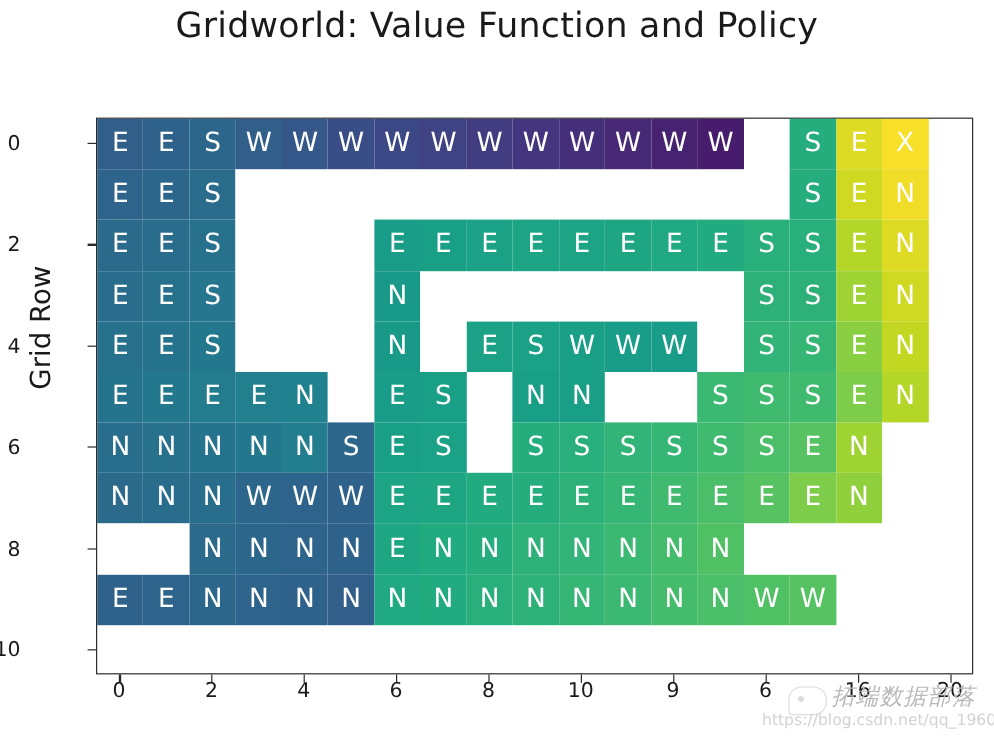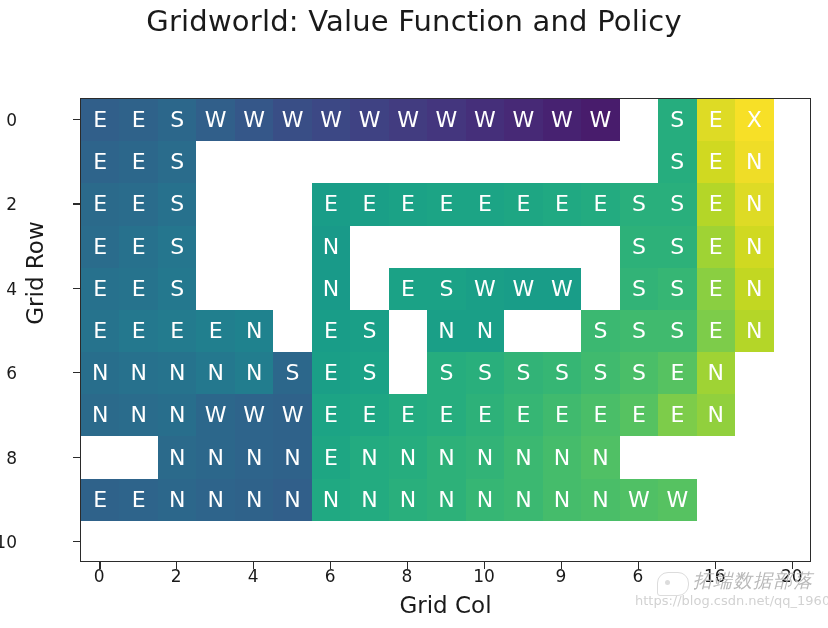--- a/index.html
+++ b/index.html
@@ -250,21 +250,20 @@
       <div class="tick-x" style="left: 560.921px;">9</div>
       <div class="tickmark-x" style="left: 560.921px;"></div>
       <div class="tick-x" style="left: 637.868px;">6</div>
       <div class="tickmark-x" style="left: 637.868px;"></div>
       <div class="tick-x" style="left: 714.816px;">16</div>
       <div class="tickmark-x" style="left: 714.816px;"></div>
       <div class="tick-x" style="left: 791.763px;">20</div>
       <div class="tickmark-x" style="left: 791.763px;"></div>
     </div>
 
-  <div id="xlabel">Grid Col</div>
   <div id="ylabel">Grid Row</div>
 
   <div id="watermark">
     <div id="wm-logo"></div>
     <div id="wm-text">拓端数据部落</div>
     <div id="wm-url">https://blog.csdn.net/qq_19600291</div>
   </div>
 
 </div>
 

